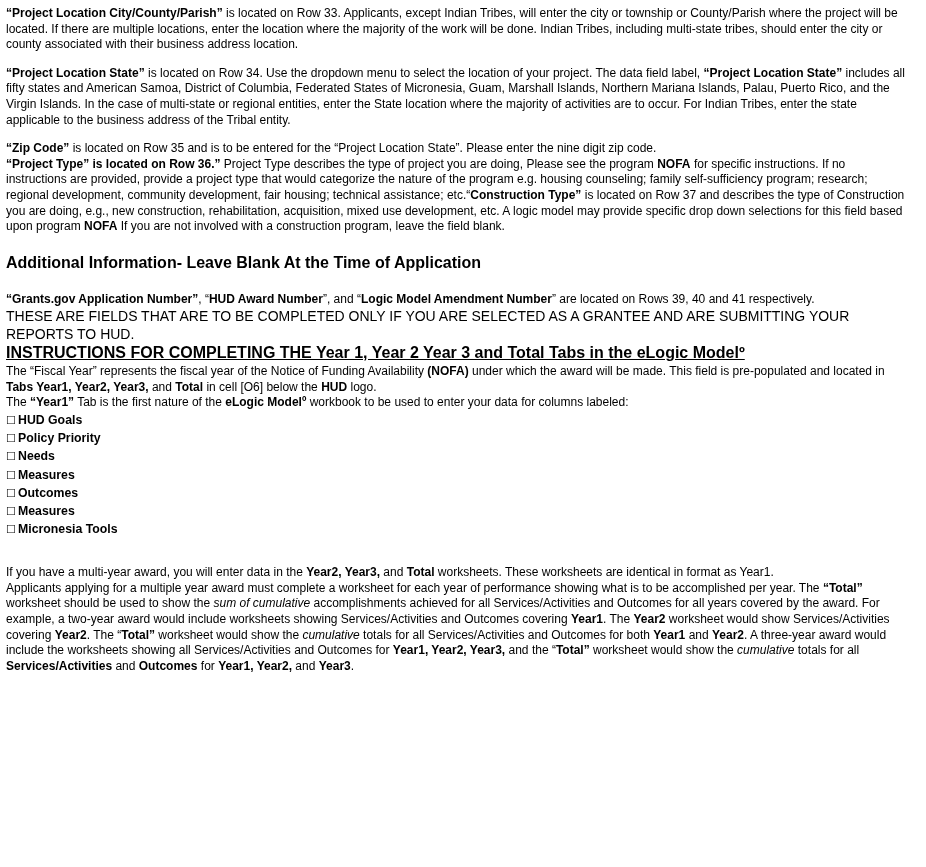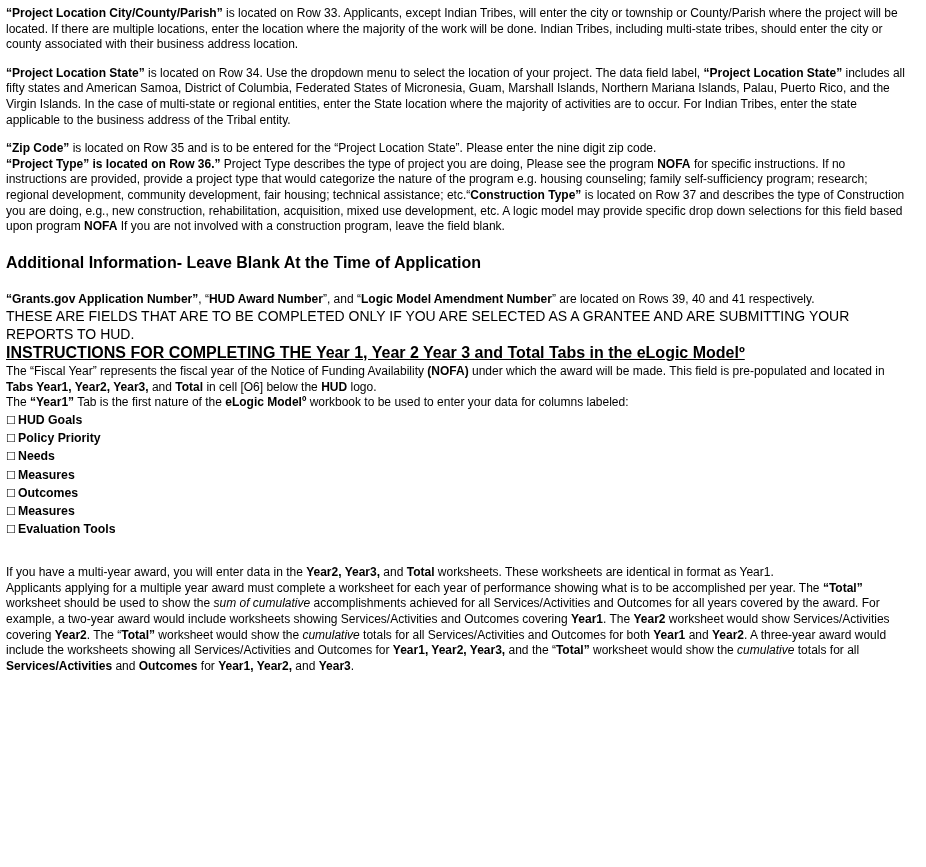--- a/index.html
+++ b/index.html
@@ -114,21 +114,21 @@
     <span>The </span><span class="b">“Year1”</span><span> Tab is the first nature of the </span><span class="b">eLogic Modelº</span><span> workbook to be used to enter your data for columns labeled:</span>
   </p>
 
   <ul class="bullets">
     <li><span class="box-glyph">☐</span><span>HUD Goals</span></li>
     <li><span class="box-glyph">☐</span><span>Policy Priority</span></li>
     <li><span class="box-glyph">☐</span><span>Needs</span></li>
     <li><span class="box-glyph">☐</span><span>Measures</span></li>
     <li><span class="box-glyph">☐</span><span>Outcomes</span></li>
     <li><span class="box-glyph">☐</span><span>Measures</span></li>
-    <li><span class="box-glyph">☐</span><span>Evaluation Tools</span></li>
+    <li><span class="box-glyph">☐</span><span>Micronesia Tools</span></li>
   </ul>
 
   <div class="spacer-lg"></div>
   <div class="spacer-sm"></div>
 
   <p class="para">
     <span>If you have a multi-year award, you will enter data in the </span><span class="b">Year2, Year3,</span><span> and </span><span class="b">Total</span><span> worksheets. These worksheets are identical in format as Year1.</span>
   </p>
 
   <p class="para">

